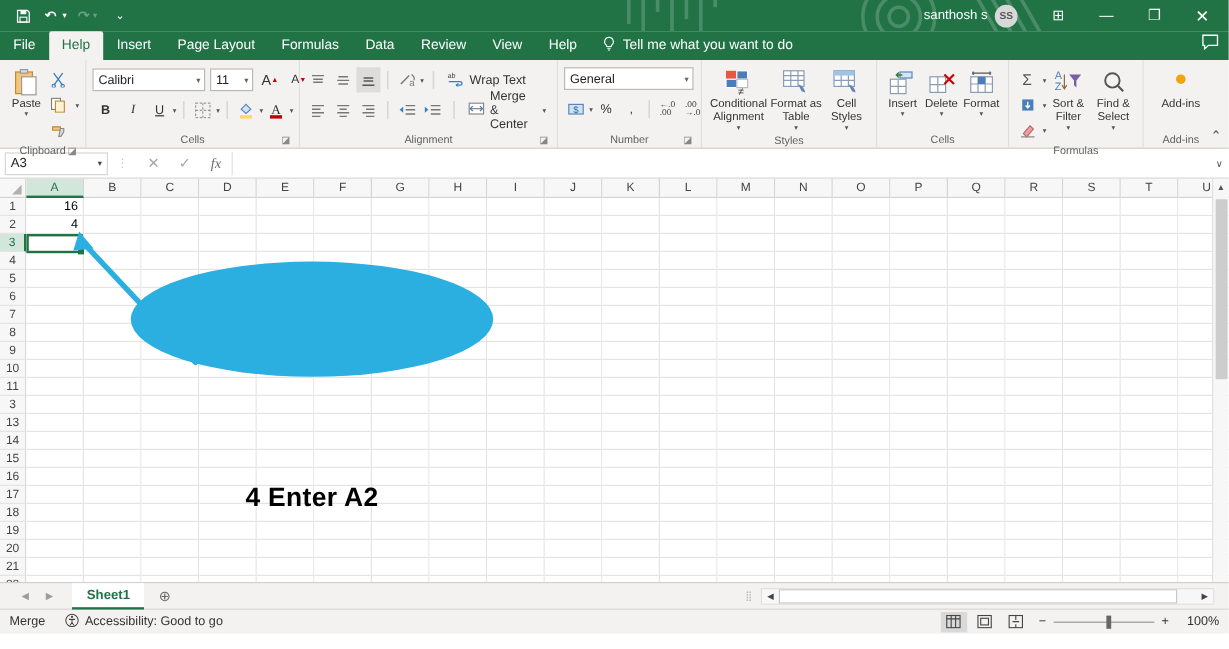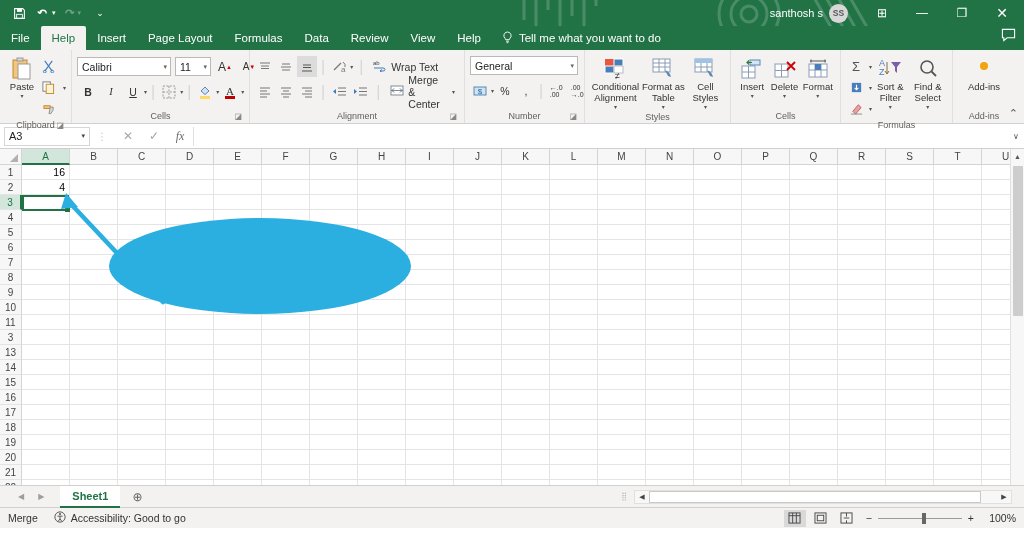--- a/index.html
+++ b/index.html
@@ -1250,20 +1250,21 @@
         </div>
       </div>
 
     <div class="selbox" style="left:22px; top:46px; width:47px; height:16px;"></div>
 
     <svg class="callout-svg" width="1024" height="336" viewBox="0 0 1024 336">
       <ellipse cx="260" cy="117" rx="151" ry="48" fill="#2BAFE0"></ellipse>
       <path d="M163 153 L70 54" stroke="#2BAFE0" stroke-width="4.5" fill="none" stroke-linecap="round"></path>
       <path d="M66 44 L78 58 L61 60 Z" fill="#2BAFE0"></path>
     </svg>
+    <div class="callout-text">4  Enter A2</div>
 
     <div class="vscroll">
       <span class="vs-arrow">▲</span>
       <div class="vs-thumb"></div>
     </div>
   </div>
 
   <div class="sheetbar">
     <div class="nav-arrows">
       <span>◀</span>

